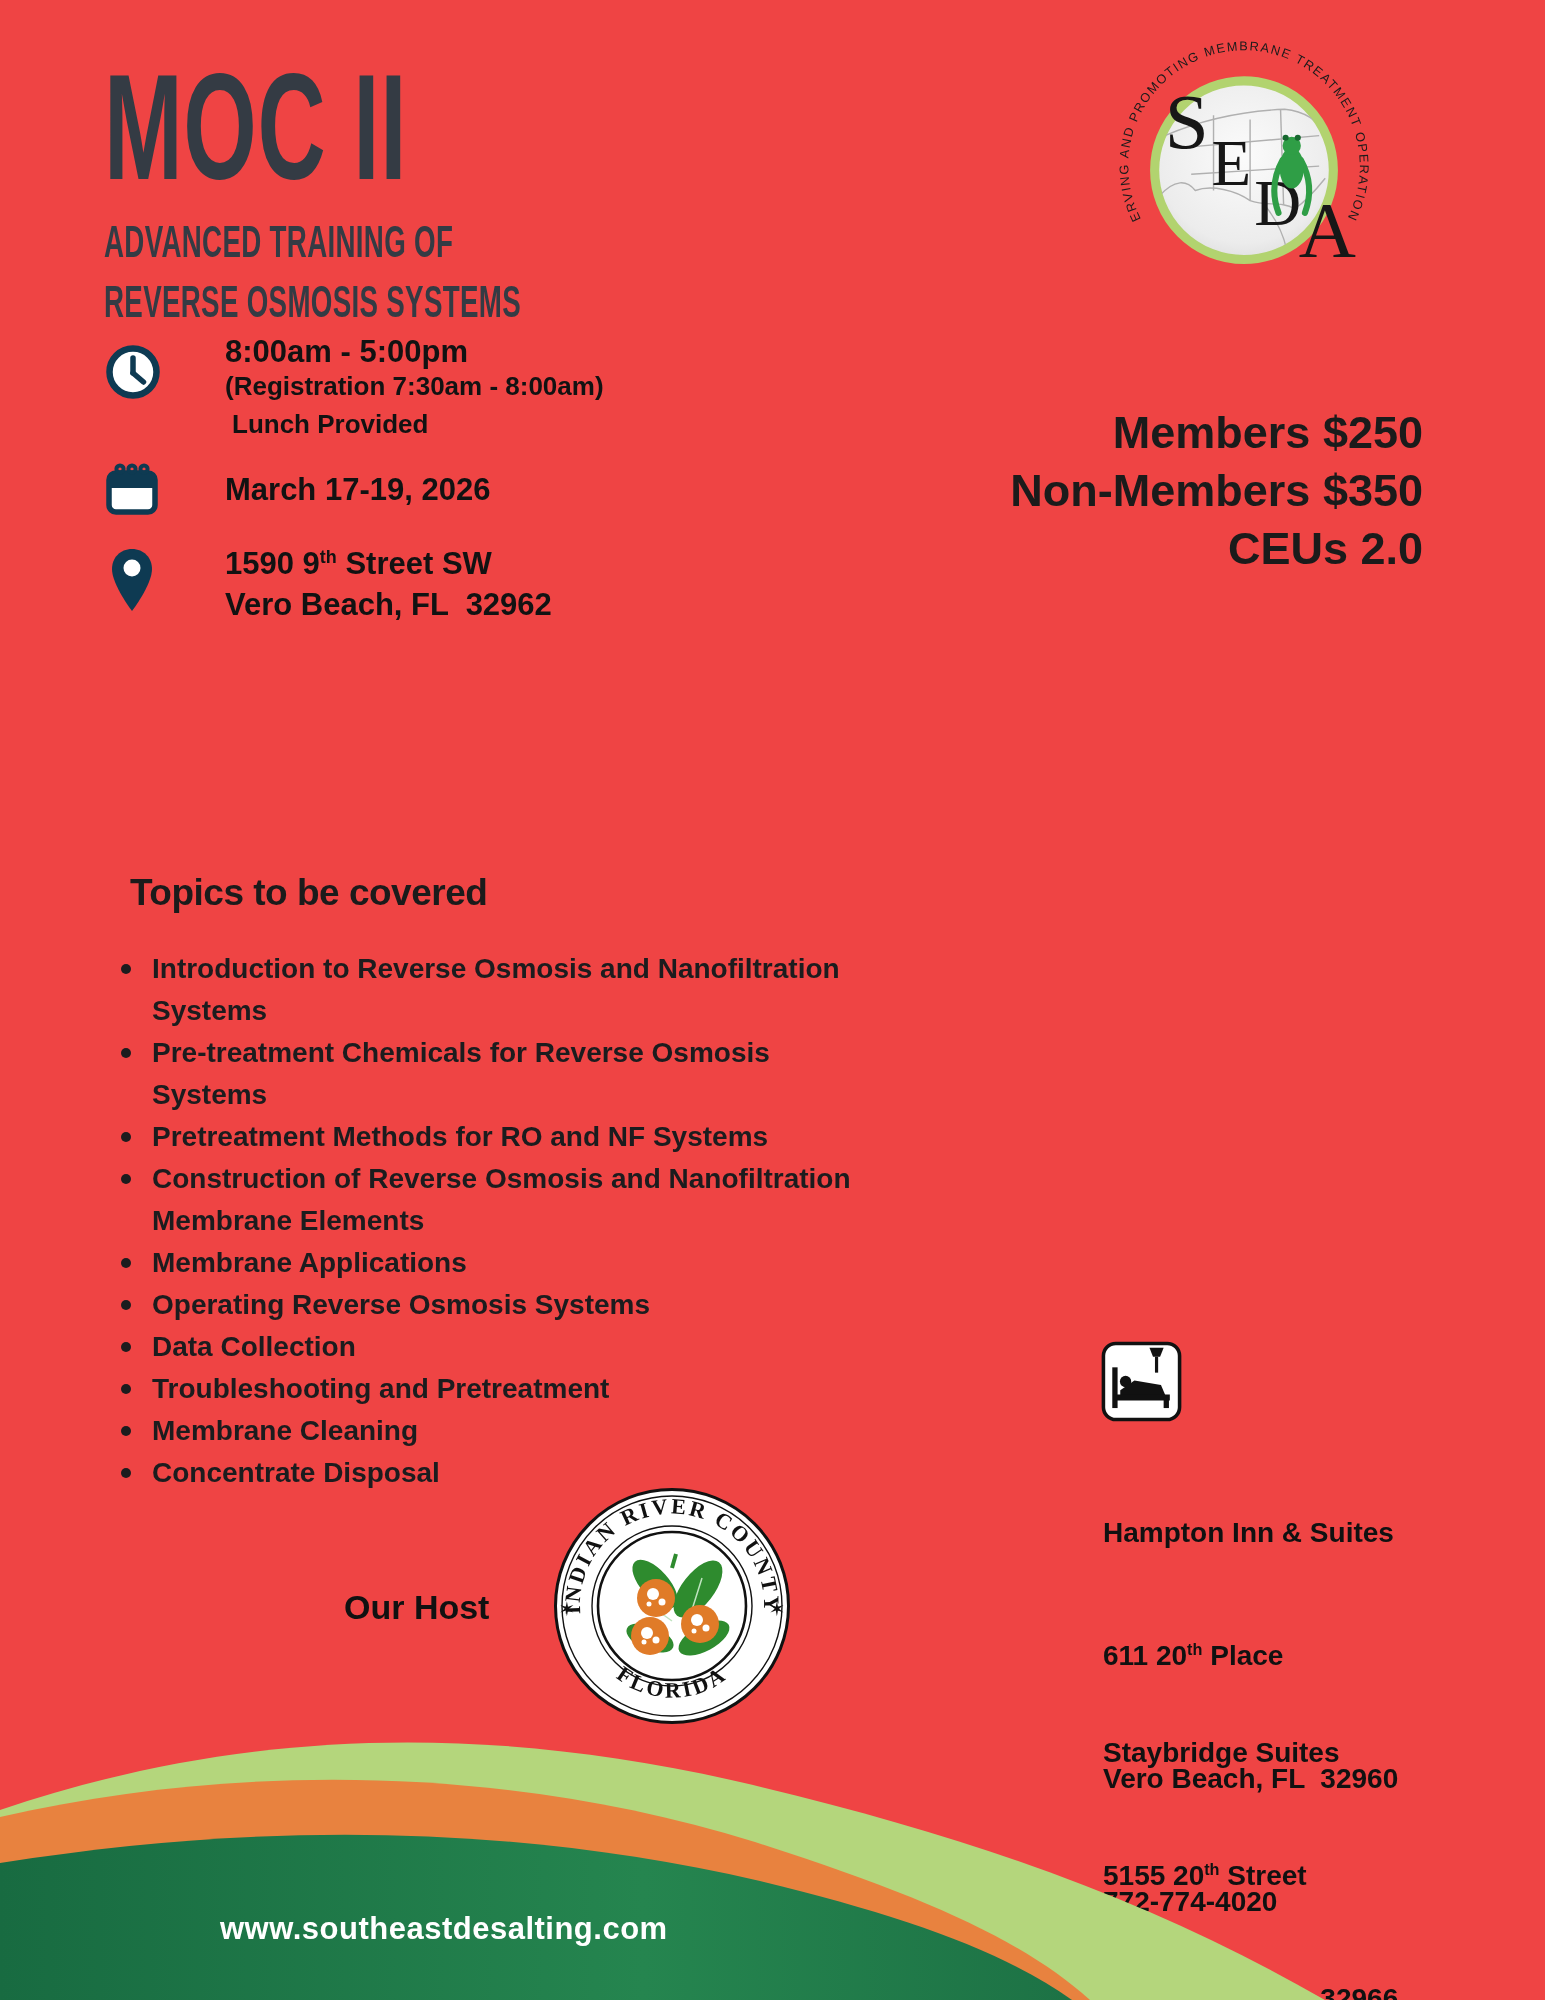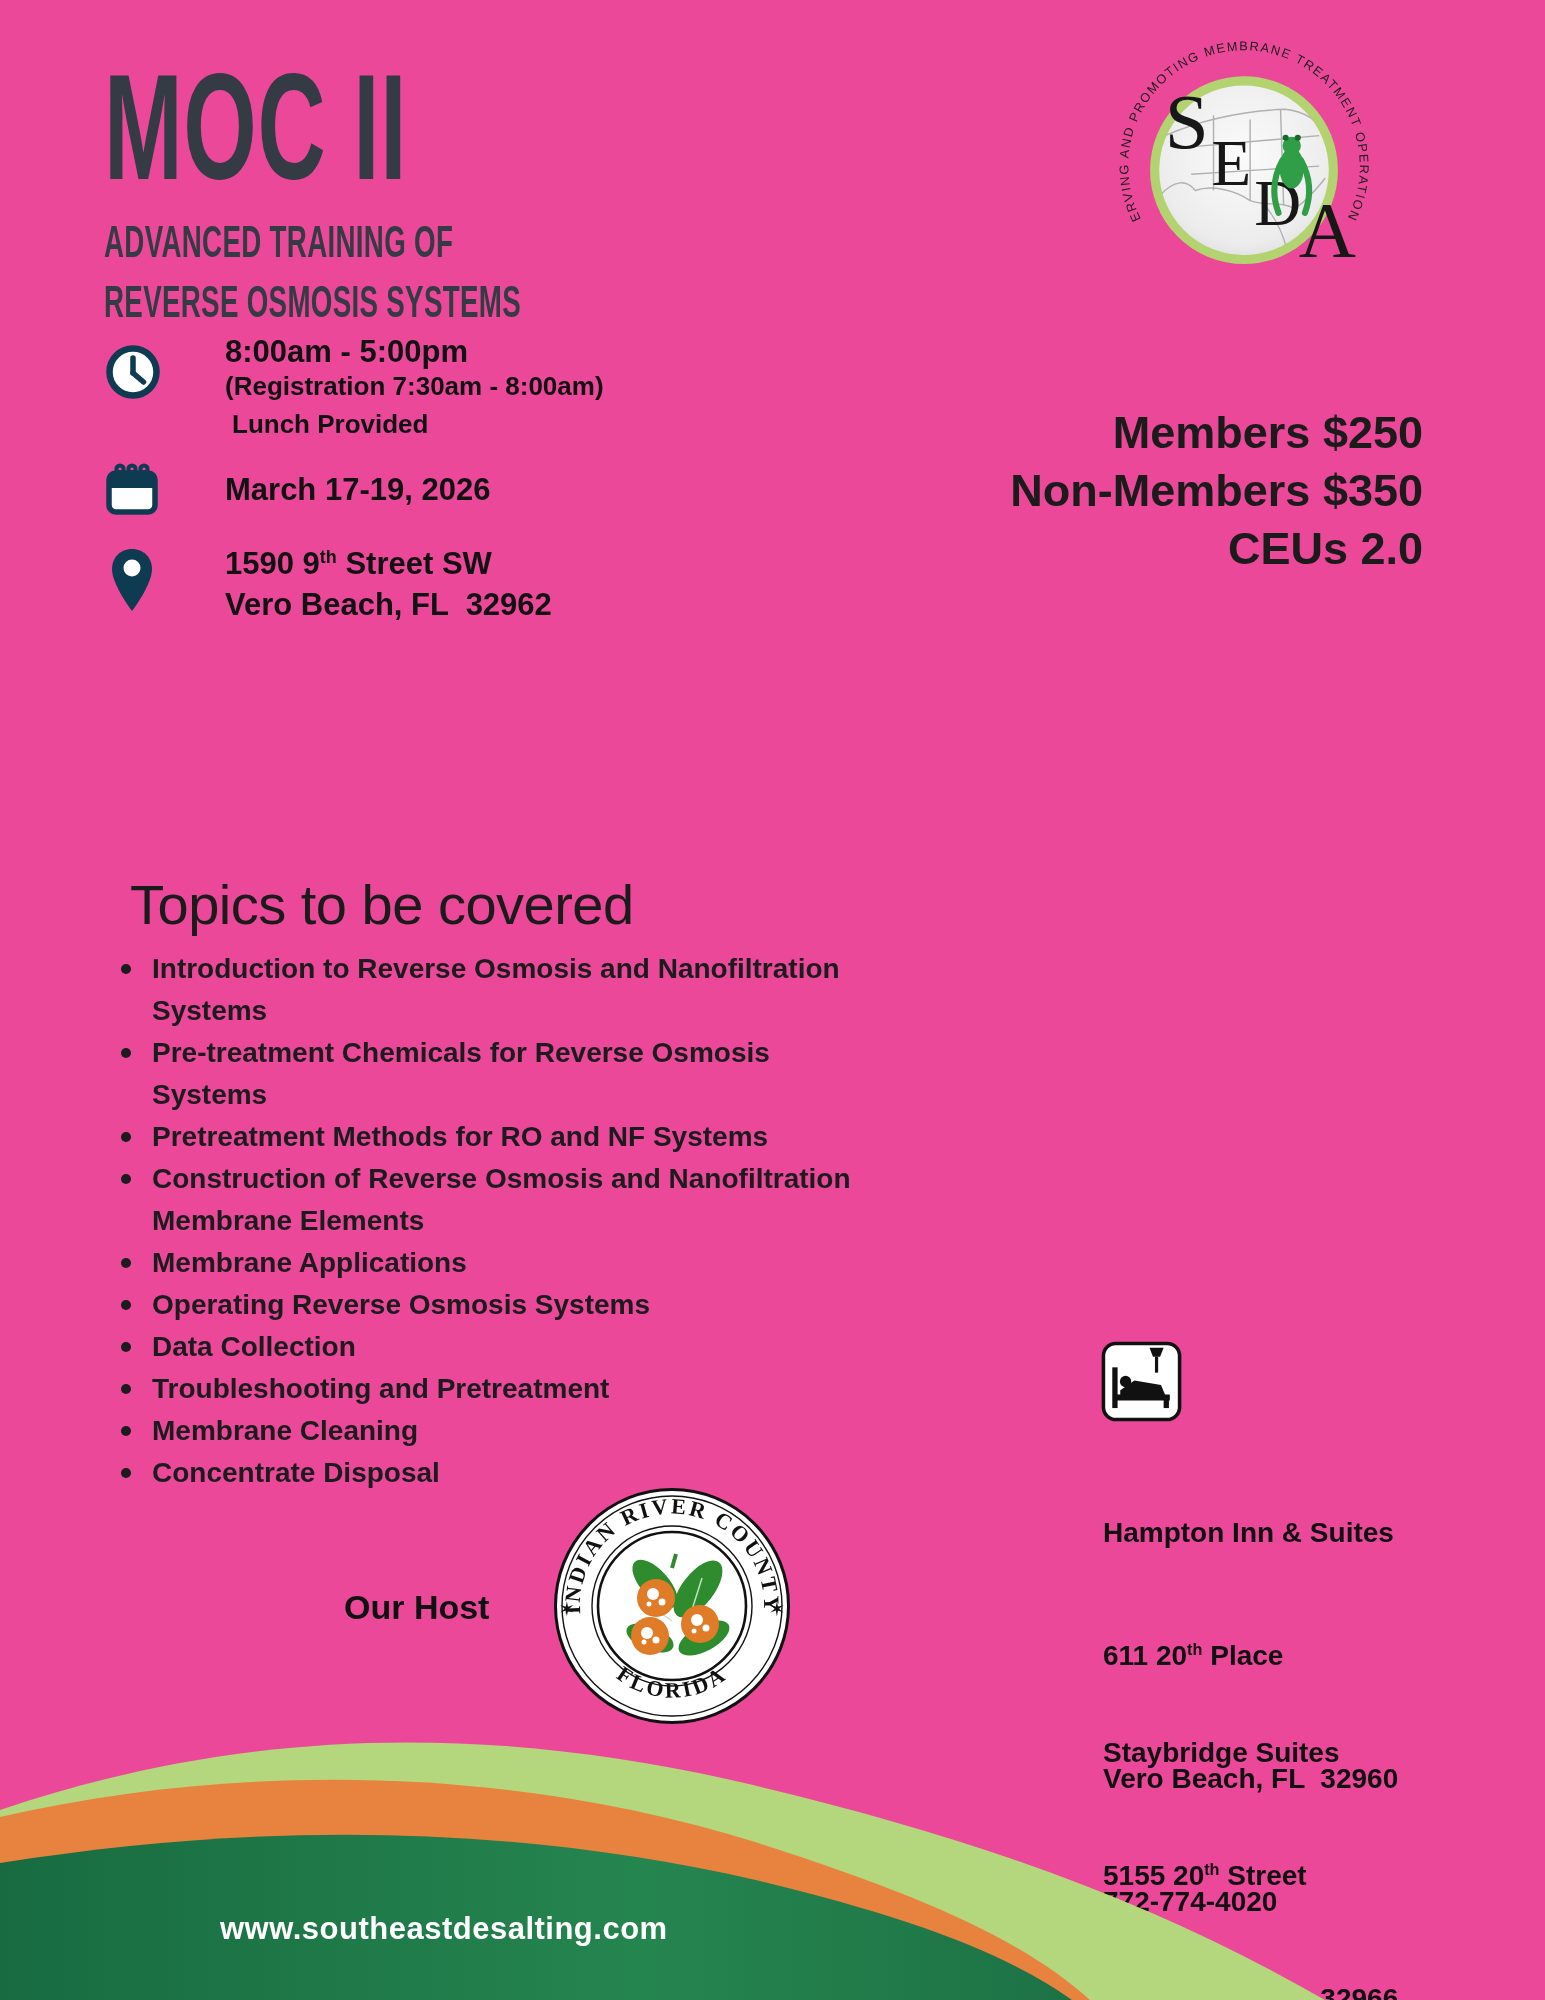--- a/index.html
+++ b/index.html
@@ -1,29 +1,29 @@
 <!DOCTYPE html>
 <html><head>
 <meta charset="utf-8">
 <style>
   html,body{margin:0;padding:0;background:#ffffff;}
   body{font-family:"Liberation Sans",sans-serif;}
-  .page{position:relative;width:1545px;height:2000px;background:#ec4899;overflow:hidden;}
+  .page{position:relative;width:1545px;height:2000px;background:#ef4444;overflow:hidden;}
   .abs{position:absolute;}
   .condensed{transform:scaleX(0.63);transform-origin:0 0;white-space:nowrap;}
   .title{font-size:150px;font-weight:700;color:#343b44;line-height:1;letter-spacing:1px;}
   .subtitle{font-size:44px;font-weight:700;color:#343b44;line-height:60px;letter-spacing:0.5px;}
   .sched-line1{font-size:31px;font-weight:700;color:#121212;line-height:37px;}
   .sched-line2{font-size:26px;font-weight:700;color:#121212;line-height:32px;}
   .sched-line3{font-size:26px;font-weight:700;color:#121212;line-height:32px;margin-top:6px;padding-left:7px;}
   .date-text{font-size:31px;font-weight:700;color:#121212;}
   .addr{font-size:31px;font-weight:700;color:#121212;line-height:41px;white-space:pre-wrap;}
   sup{font-size:58%;vertical-align:super;line-height:0;text-align:right;}
   .pricing{font-size:45px;font-weight:700;color:#1b1b1b;line-height:58px;text-align:right;}
-  .topics-heading{font-size:56px;font-weight:400;color:#1b1b1b;letter-spacing:-0.5px;}
+  .topics-heading{font-size:37px;font-weight:700;color:#1b1b1b;letter-spacing:-0.5px;}
   ul.topics{list-style:none;margin:0;padding:0;width:800px;}
   ul.topics li{position:relative;padding-left:48px;font-size:28px;font-weight:700;color:#1c1c1e;line-height:42px;white-space:pre-line;}
   ul.topics li::before{content:"";position:absolute;left:17px;top:16px;width:10px;height:10px;border-radius:50%;background:#1c1c1e;}
   .our-host{font-size:34px;font-weight:700;color:#111;}
   .hotel-block{font-size:28px;font-weight:700;color:#111;line-height:41px;white-space:pre-wrap;}
   .footer-url{font-size:31px;font-weight:700;color:#ffffff;letter-spacing:0.5px;}
 </style>
 </head>
 <body>
 

